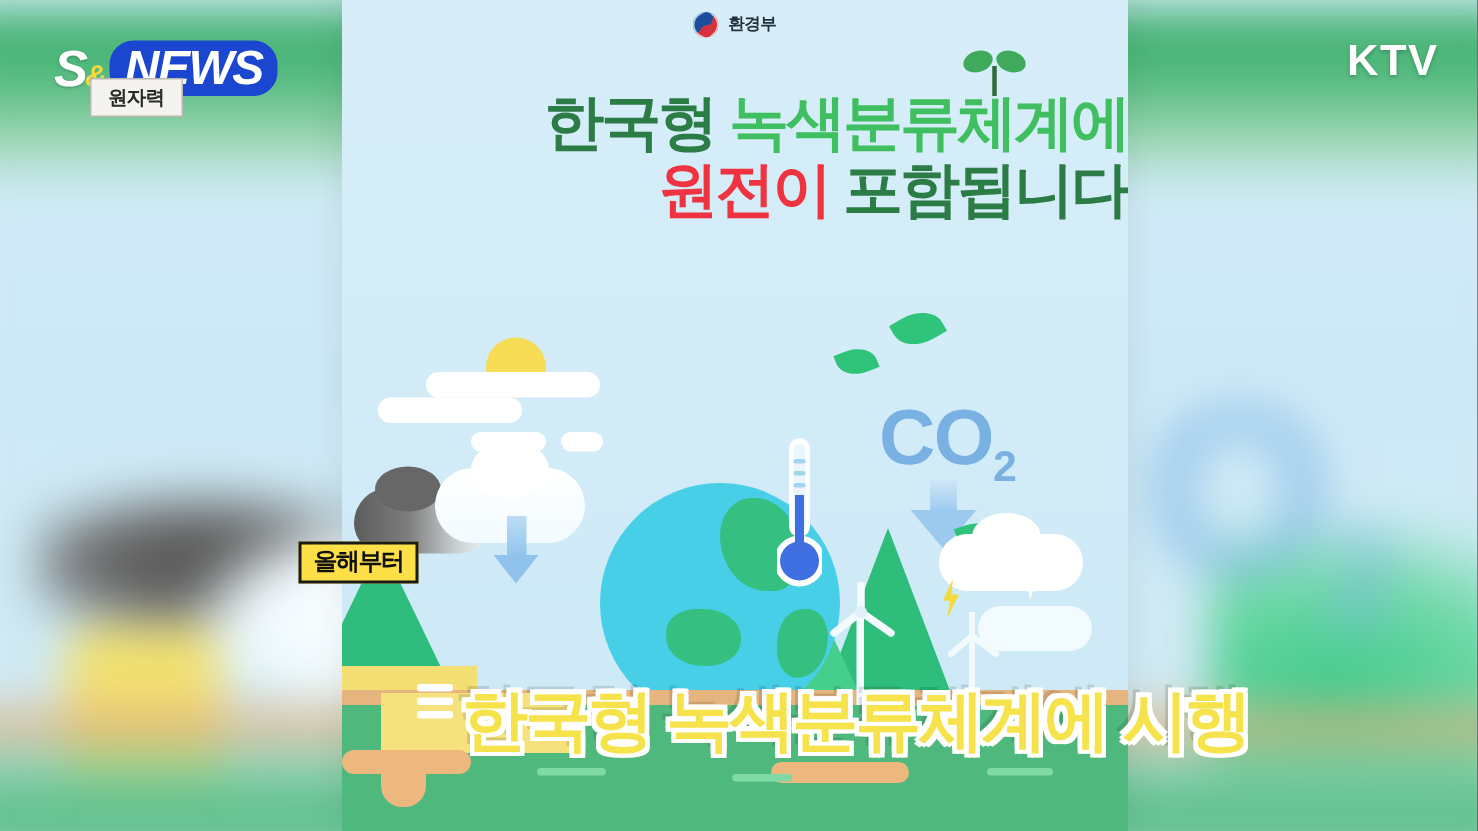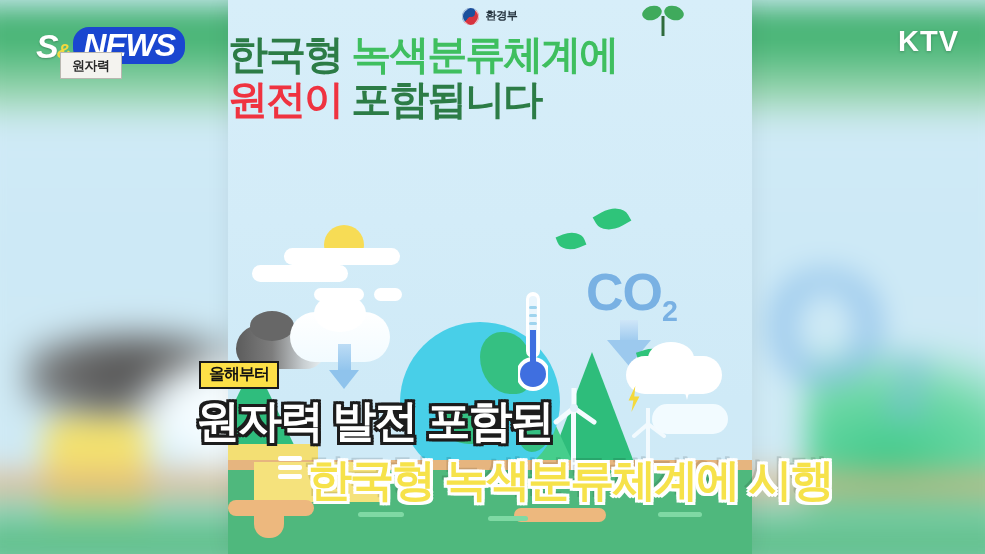--- a/index.html
+++ b/index.html
@@ -93,22 +93,22 @@
   }
   .taegeuk:before,.taegeuk:after{
     content:"";position:absolute;width:50%;height:50%;border-radius:50%;
   }
   .taegeuk:before{background:#1b4f9c;left:25%;top:0;}
   .taegeuk:after{background:#d6333f;left:25%;top:50%;}
   .gov-name{font-size:11px;color:#23313c;font-weight:bold;letter-spacing:-.3px;}
 
   
   .headline{
-    position:absolute;left:0;top:32px;width:100%;
-    text-align:left;z-index:7;
+    position:absolute;left:0;top:60px;width:100%;
+    text-align:right;z-index:7;
     line-height:1.12;
   }
   .hl-line{
     font-size:40px;font-weight:bold;letter-spacing:-2px;white-space:nowrap;
   }
   .hl-dark{color:#2c7c46;}
   .hl-bright{color:#3fbf5f;}
   .hl-red{color:#ef3340;}
   .sprout{
     position:absolute;left:50%;margin-left:152px;top:-30px;
@@ -471,16 +471,15 @@
   <div id="ktv">KTV</div>
 
   <div id="cap-badge">
     <span>올해부터</span>
   </div>
   <div class="cap-bars">
     <i class="cb1"></i>
     <i class="cb2"></i>
     <i class="cb3"></i>
   </div>
-  <div class="cap-line" id="cap-line1">원자력 발전 포함된</div>
   <div class="cap-line" id="cap-line2">한국형 녹색분류체계에 시행</div>
 
 </div>
 
 </body></html>

